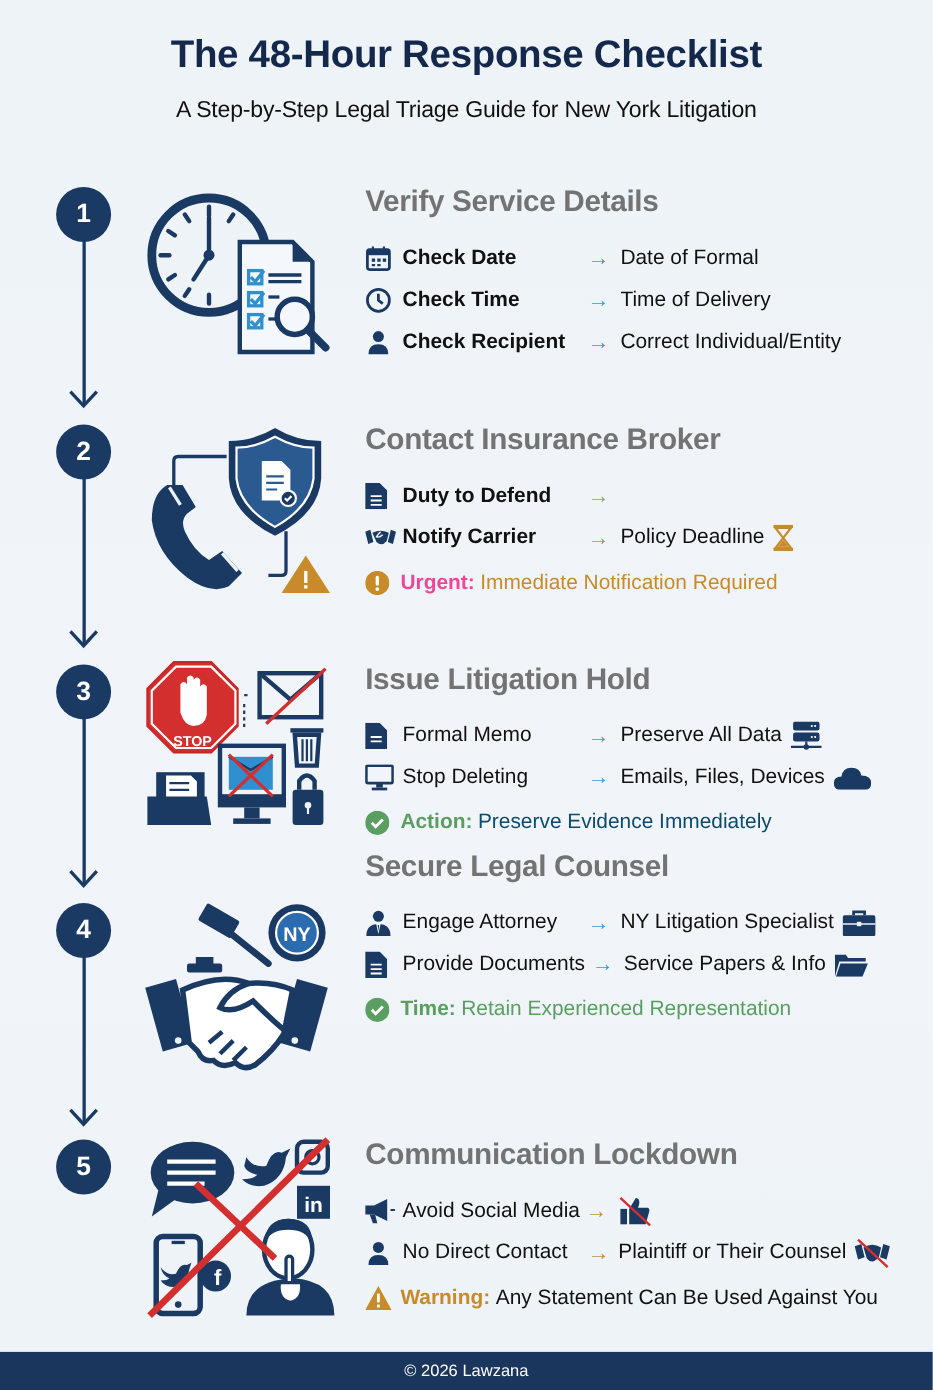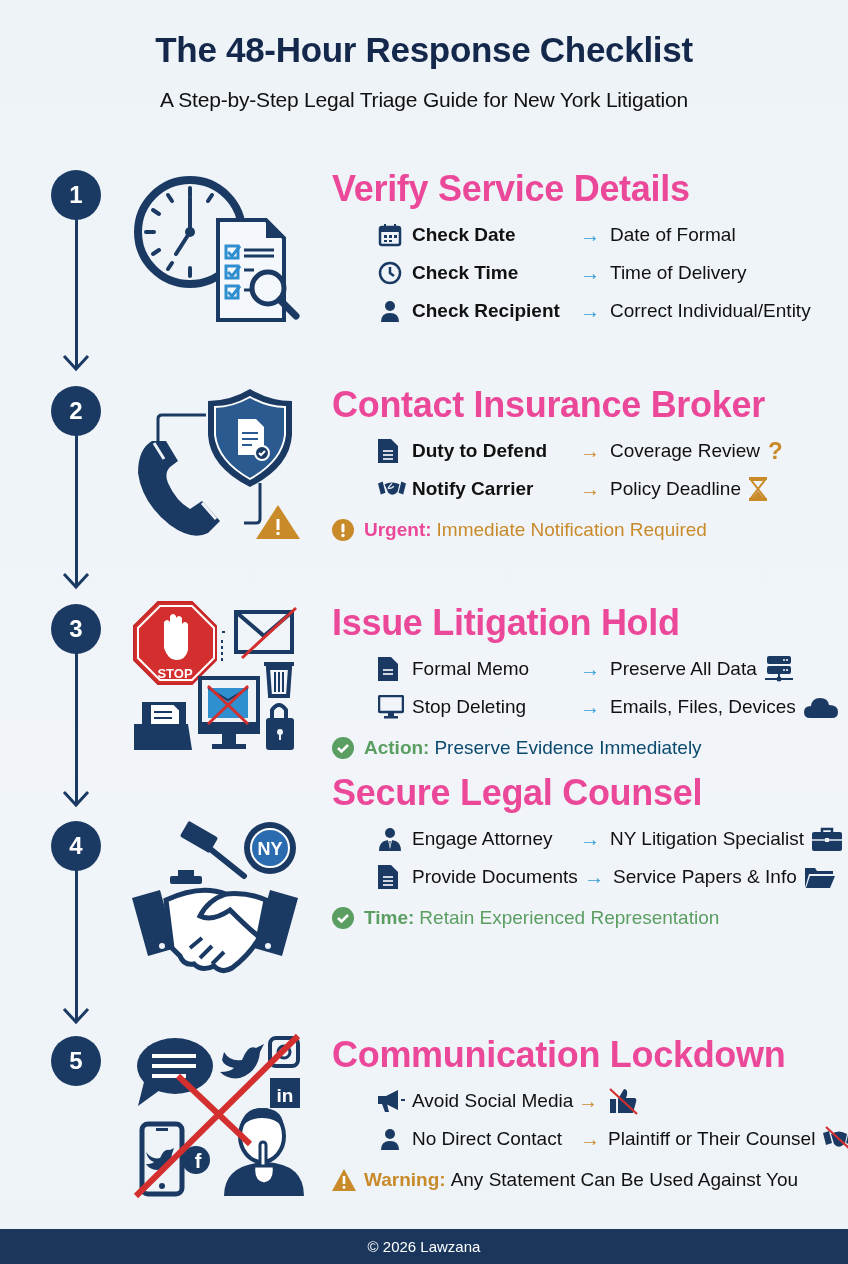--- a/index.html
+++ b/index.html
@@ -22,22 +22,22 @@
   .num {
     position: absolute; left: 51px; width: 50px; height: 50px; border-radius: 50%;
     background: #1a3a63; color: #fff; font-weight: bold; font-size: 24px;
     display: flex; align-items: center; justify-content: center;
   }
   .vline { position: absolute; left: 74.5px; width: 3px; background: #1a3a63; }
   .arrowhead { position: absolute; left: 62px; width: 28px; height: 18px; }
   .illus { position: absolute; left: 130px; width: 180px; height: 160px; }
   
   .section { position: absolute; left: 332px; width: 500px; }
-  .sec-title { font-size: 36px; font-weight: bold; color: #ec4899; height: 38px; letter-spacing: -0.3px; }
-  .row { position: relative; height: 38px; display: flex; align-items: center; font-size: 19px; color: #111; margin-left: 46px; }
+  .sec-title { font-size: 27px; font-weight: bold; color: #737373; height: 38px; letter-spacing: -0.3px; }
+  .row { position: relative; height: 38px; display: flex; align-items: center; font-size: 19px; color: #111; }
   .row .ico { width: 28px; height: 24px; display: flex; align-items: center; justify-content: flex-start; }
   .row .left { position: absolute; left: 34px; }
   .row .left.bold { font-weight: bold; }
   .row .arr { position: absolute; left: 202px; font-size: 20px; font-weight: bold; }
   .row .right { position: absolute; left: 232px; white-space: nowrap; display: flex; align-items: center; gap: 8px; }
   .note { height: 36px; display: flex; align-items: center; font-size: 19px; margin-top: 4px; }
   .note .nico { width: 24px; height: 24px; margin-right: 8px; display: flex; align-items: center; }
   .note .nlabel { font-weight: bold; margin-right: 5px; }
   .footer {
     position: absolute; left: 0; top: 1229px; width: 848px; height: 35px;
@@ -331,24 +331,20 @@
           <path d="M0 0 L13 0 L20 7 L20 24 L0 24 Z" fill="#1a3a63"></path>
           <g stroke="#ffffff" stroke-width="1.6">
             <line x1="5" y1="12" x2="15" y2="12"></line>
             <line x1="5" y1="16" x2="15" y2="16"></line>
             <line x1="5" y1="20" x2="15" y2="20"></line>
           </g>
         </svg>
       </span>
     <span class="left bold">Duty to Defend</span>
     <span class="arr" style="color:#c98a2a">→</span>
-    <span class="right">
-        <span>Coverage Review</span>
-        <span style="color:#c98a2a;font-weight:bold;font-size:24px">?</span>
-      </span>
   </div>
   <div class="row">
     <span class="ico">
         <svg width="30" height="20" viewBox="0 0 30 20">
           <path d="M0 4 L5 2 L8 14 L3 16 Z M30 4 L25 2 L22 14 L27 16 Z" fill="#1a3a63"></path>
           <path d="M7 5 Q15 1 23 5 L21 13 Q16 19 11 14 Z" fill="#1a3a63"></path>
           <path d="M15 4 Q12 7 11 9 Q14 10 17 7" fill="none" stroke="#eef3f8" stroke-width="1.4"></path>
         </svg>
       </span>
     <span class="left bold">Notify Carrier</span>

